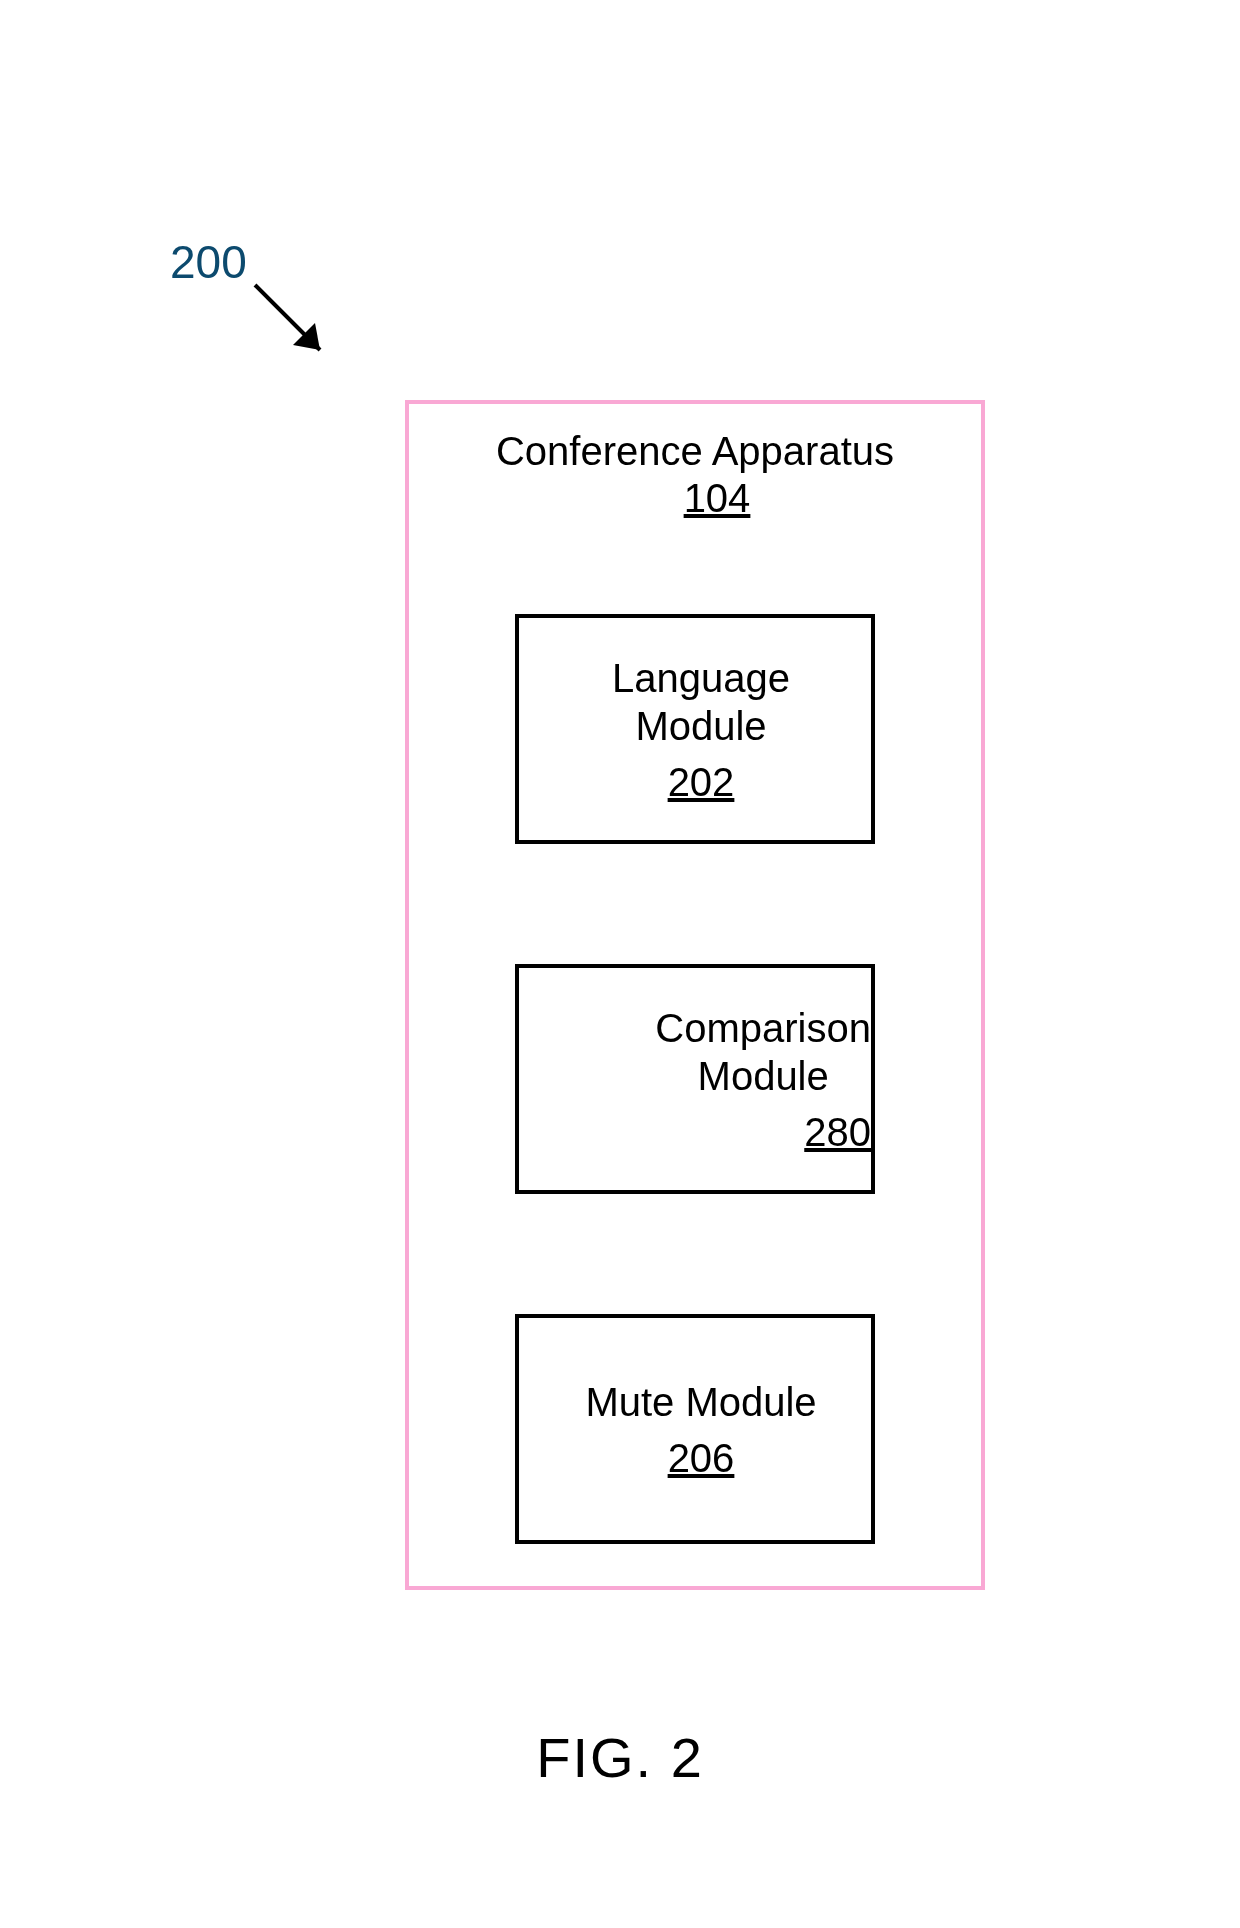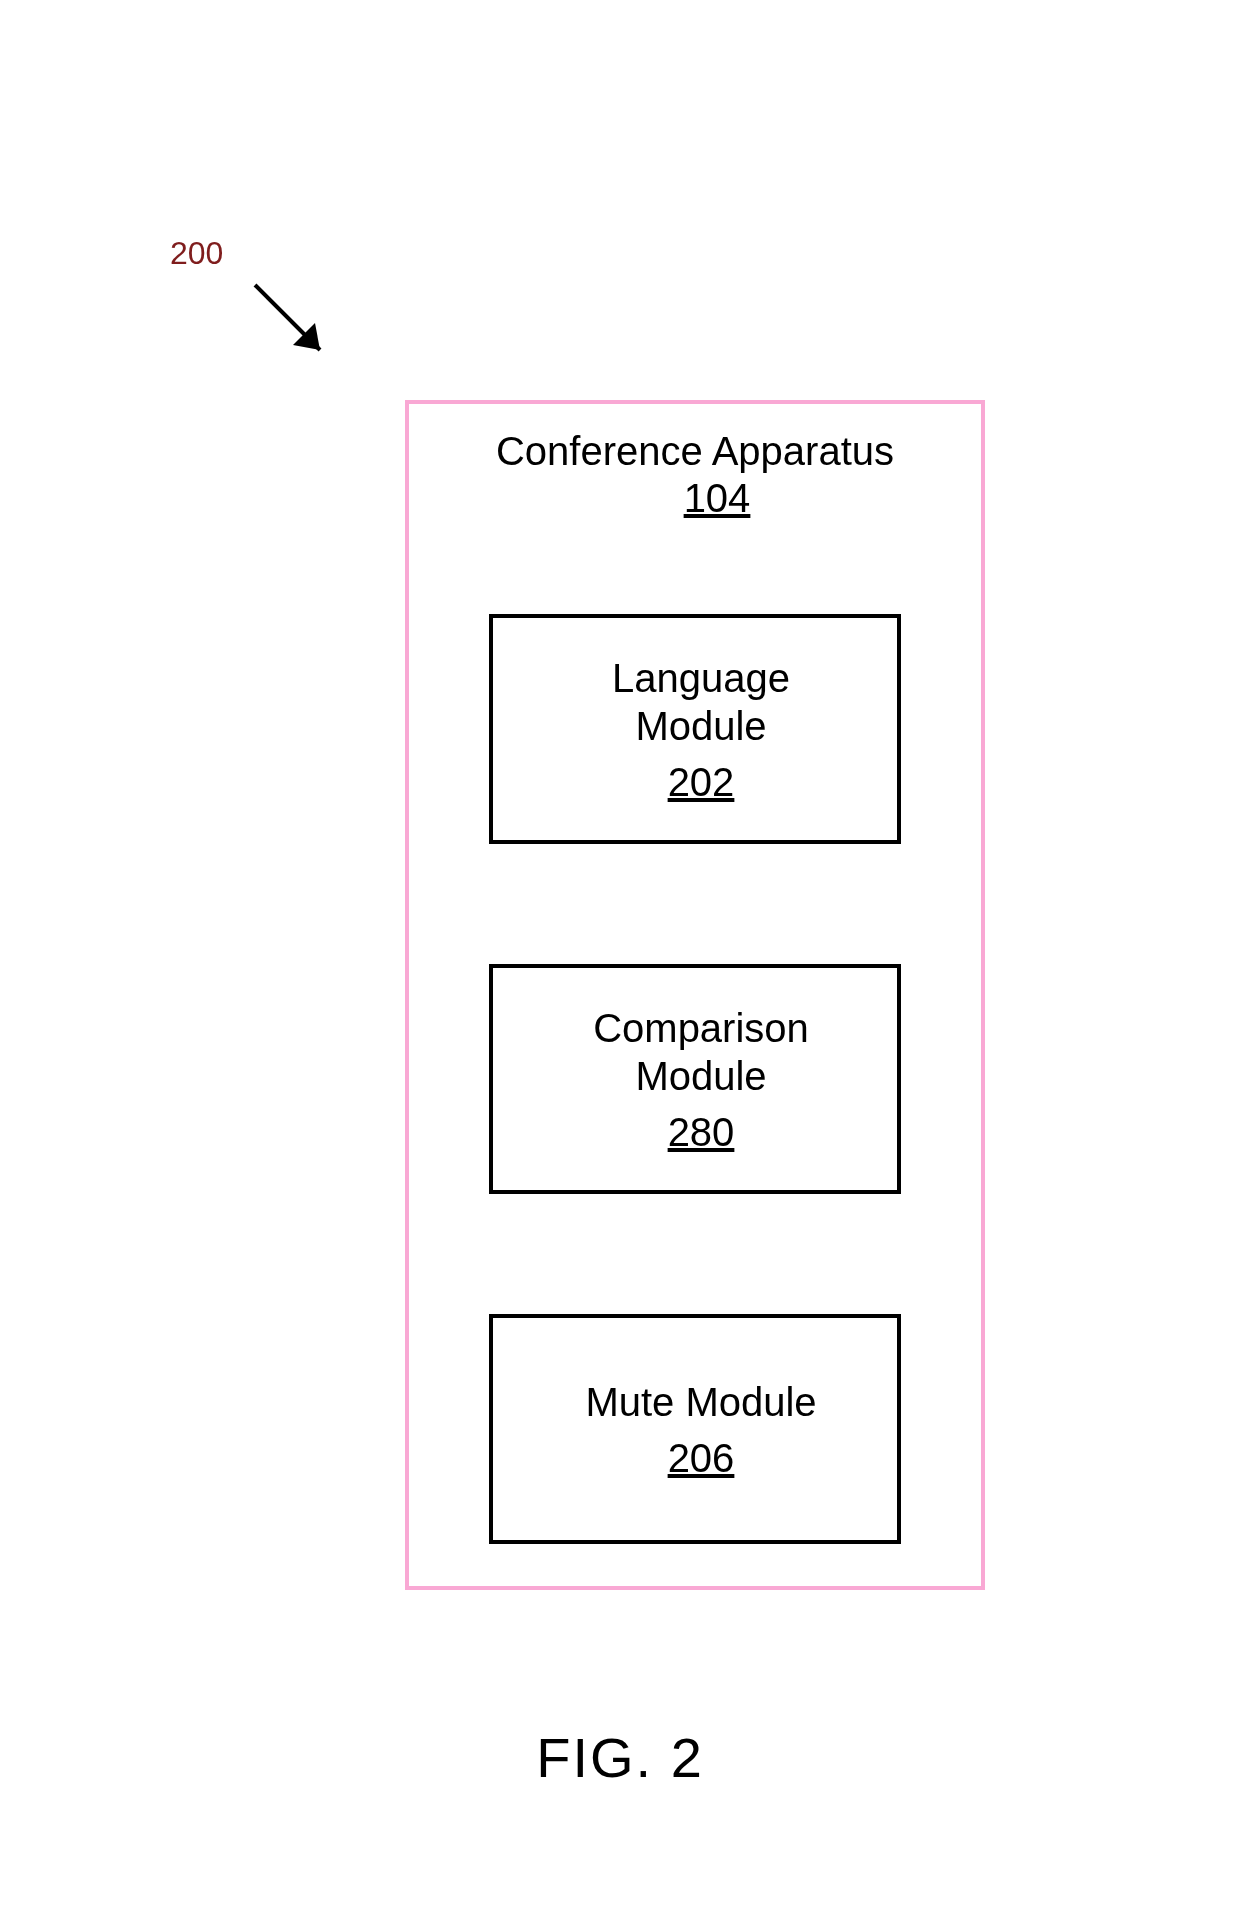--- a/index.html
+++ b/index.html
@@ -11,22 +11,22 @@
       width: 1240px;
       height: 1928px;
       background: white;
       font-family: Arial, Helvetica, sans-serif;
       position: relative;
     }
     .reference-label {
       position: absolute;
       left: 170px;
       top: 235px;
-      font-size: 32px;
-      color: #7f1d1d;
+      font-size: 46px;
+      color: #0c4a6e;
     }
     .arrow {
       position: absolute;
       left: 245px;
       top: 275px;
     }
     .outer-box {
       position: absolute;
       left: 405px;
       top: 400px;
@@ -42,31 +42,31 @@
     }
     .outer-num {
       font-size: 40px;
       text-decoration: underline;
       padding-left: 44px;
     }
     .inner-box {
       position: absolute;
       left: 50%;
       transform: translateX(-50%);
-      width: 412px;
+      width: 360px;
       height: 230px;
       border: 4px solid #000;
       display: flex;
       flex-direction: column;
       align-items: center;
       justify-content: center;
       padding-left: 12px;
     }
     .box1 { top: 210px; }
-    .box2 { top: 560px; }
+    .box2 { top: 560px; align-items: flex-end; }
     .box3 { top: 910px; }
     .inner-title {
       font-size: 40px;
       line-height: 1.2;
       text-align: center;
     }
     .inner-num {
       font-size: 40px;
       text-decoration: underline;
       margin-top: 10px;

